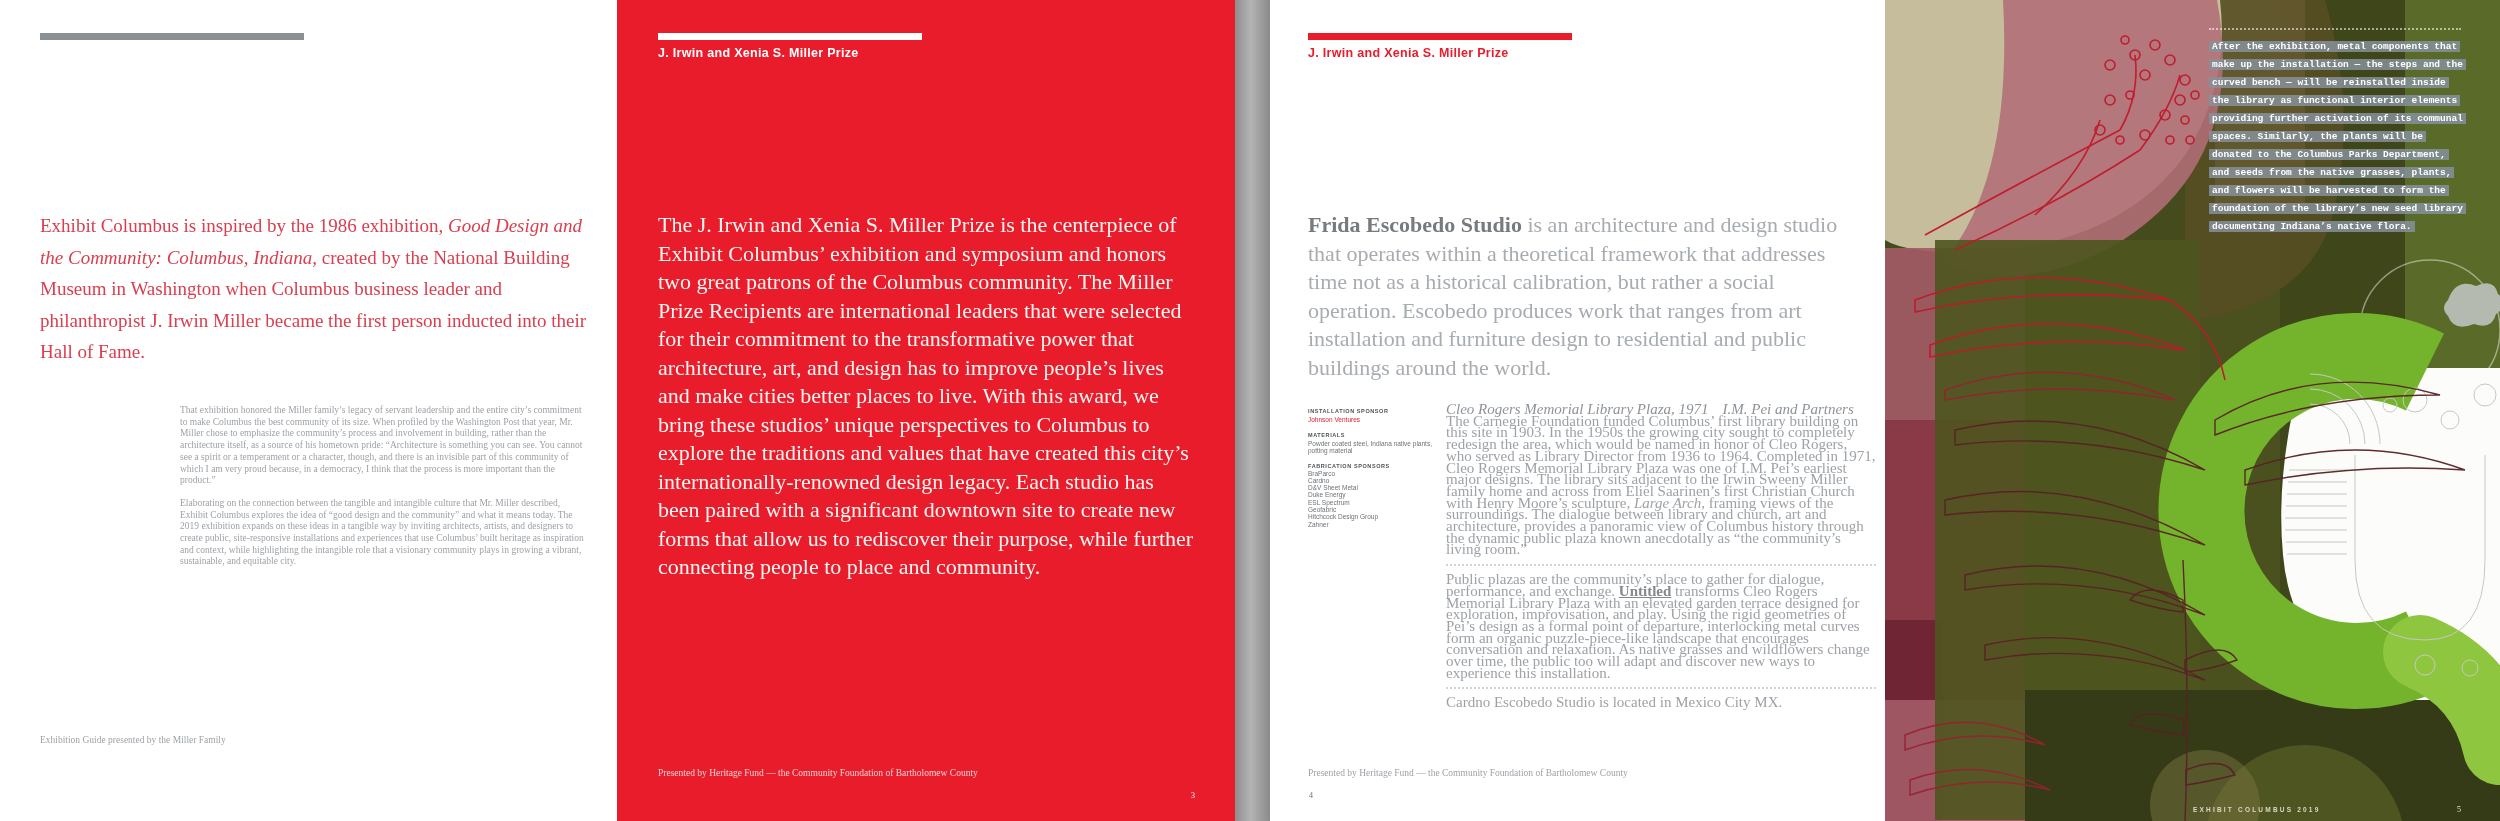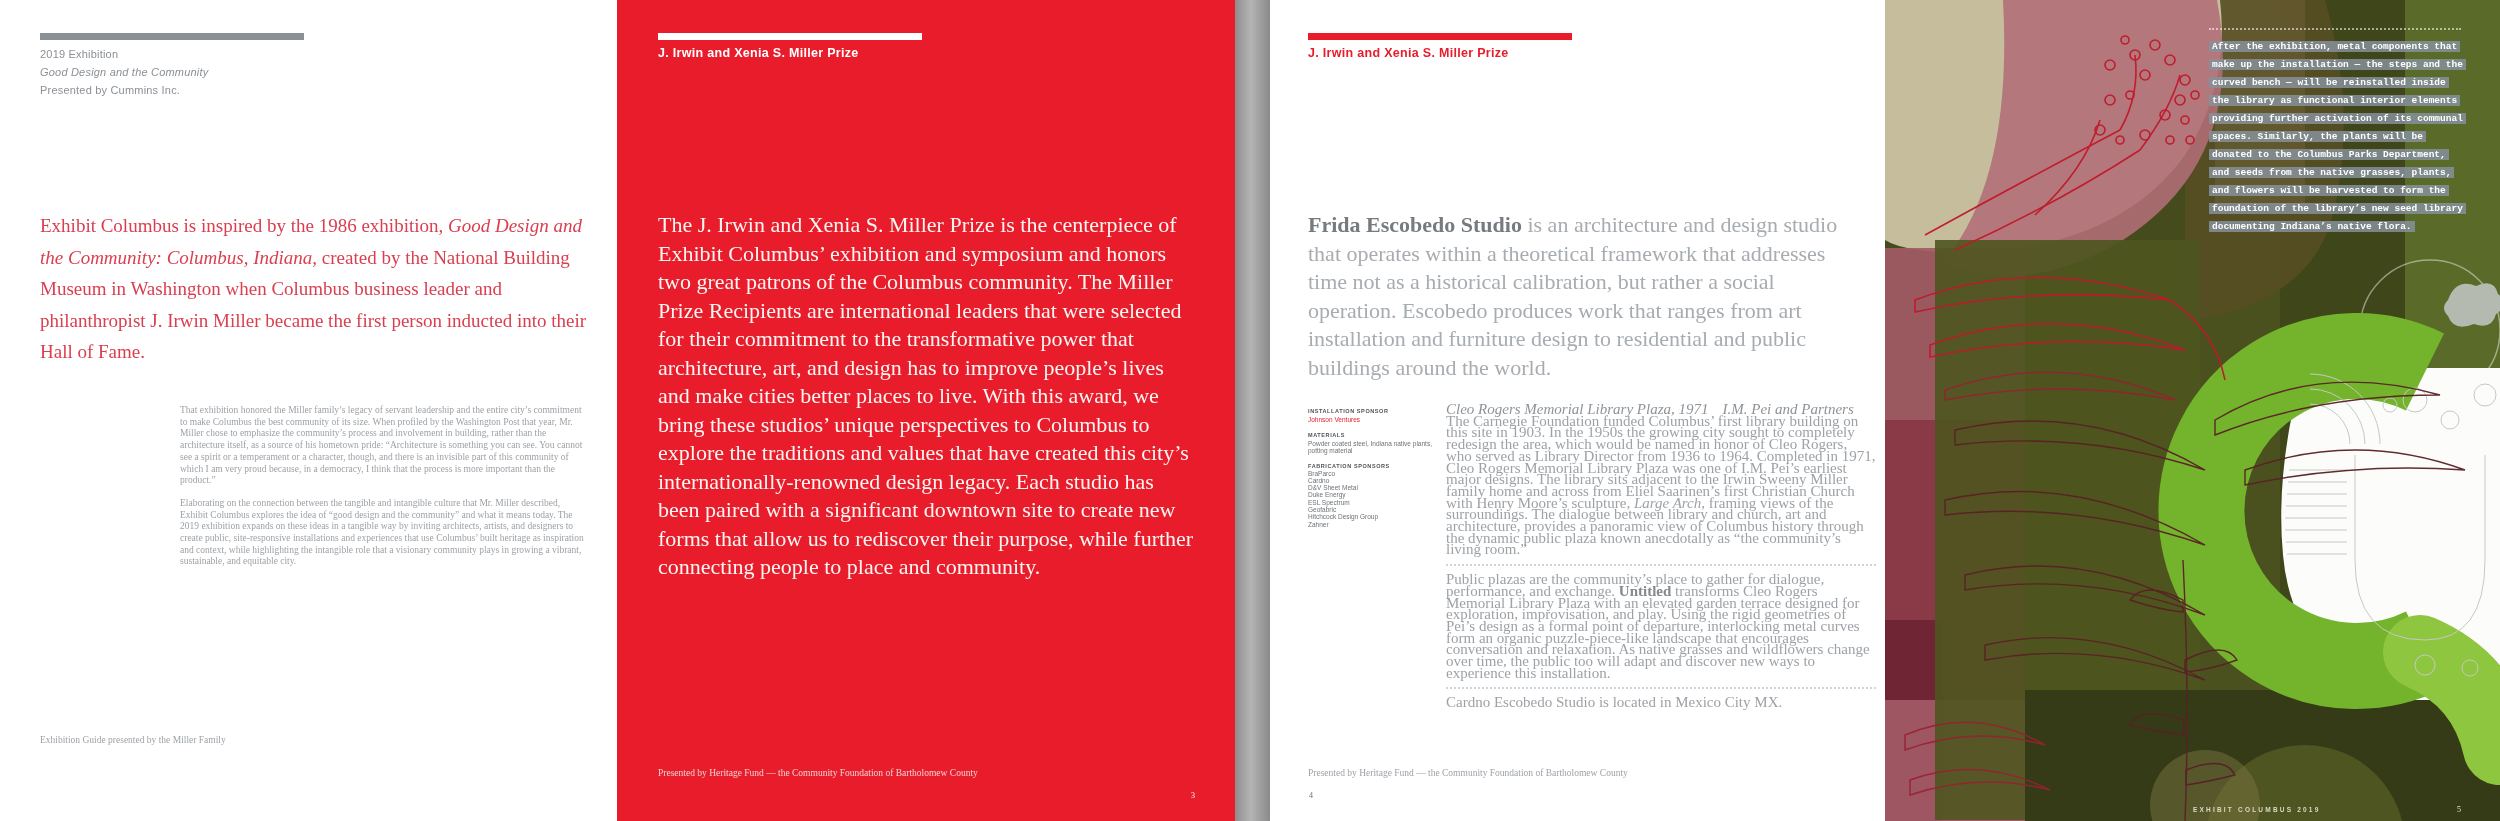--- a/index.html
+++ b/index.html
@@ -45,45 +45,40 @@
   .slabel:first-child{margin-top:0;}
   .sval{font-family:"Liberation Sans",sans-serif;font-size:6.5px;line-height:7.5px;
         color:#6e7276;margin-top:1px;}
   .sval.redtxt{color:#e81c2b;}
   .slist div{font-family:"Liberation Sans",sans-serif;font-size:6.5px;line-height:7.3px;color:#6e7276;}
   .maincol{width:430px;font-size:15px;line-height:11.7px;color:#9da2a7;}
   .caption{font-style:italic;color:#8e9398;margin:0 0 9px 0;}
   .caption .arch{margin-left:14px;}
   .maincol p{margin:0;}
   .dotrule{border-top:2px dotted #d0d3d5;height:0;margin:8px 0;}
-  .b-untitled{font-weight:700;color:#84898e;}
+  .b-untitled{font-weight:700;color:#84898e;text-decoration:underline;}
 
   
   .page4{left:1885px;width:615px;background:#454b1c;}
   .page4 svg{position:absolute;left:0;top:0;}
   .hlblock{left:324px;top:28px;width:258px;font-family:Liberation Mono, monospace;}
   .dotline{border-top:2px dotted rgba(255,255,255,.55);width:252px;margin-bottom:6px;}
   .hlblock p{margin:0;}
   .hl{background:rgba(134,144,155,.85);color:#fff;font-weight:700;font-size:9.5px;
       line-height:12.3px;padding:0 3px;box-decoration-break:clone;-webkit-box-decoration-break:clone;}
   .brandline{font-weight:700;font-size:6.5px;letter-spacing:2.2px;color:#d9d9c6;}
   .folio4{color:#e3ecc4;font-size:8px;}
 </style>
 </head>
 <body>
 
 <div class="stage">
 
   <section class="page page1">
     <div class="abs rule gray" style="left:40px;top:33px;width:264px;"></div>
-    <div class="abs kicker sans" style="left:40px;top:45px;">
-      <div>2019 Exhibition</div>
-      <div class="it">Good Design and the Community</div>
-      <div>Presented by Cummins Inc.</div>
-    </div>
     <p class="abs headline" style="left:40px;top:210px;width:558px;"><span>Exhibit Columbus is inspired by the 1986 exhibition, </span><span class="it">Good Design and the Community: Columbus, Indiana</span><span>, created by the National Building Museum in Washington when Columbus business leader and philanthropist J. Irwin Miller became the first person inducted into their Hall of Fame.</span></p>
     <div class="abs smallbody" style="left:176px;top:405px;width:410px;">
       <p>That exhibition honored the Miller family’s legacy of servant leadership and the entire city’s commitment to make Columbus the best community of its size. When profiled by the Washington Post that year, Mr. Miller chose to emphasize the community’s process and involvement in building, rather than the architecture itself, as a source of his hometown pride: “Architecture is something you can see. You cannot see a spirit or a temperament or a character, though, and there is an invisible part of this community of which I am very proud because, in a democracy, I think that the process is more important than the product.”</p>
       <p>Elaborating on the connection between the tangible and intangible culture that Mr. Miller described, Exhibit Columbus explores the idea of “good design and the community” and what it means today. The 2019 exhibition expands on these ideas in a tangible way by inviting architects, artists, and designers to create public, site-responsive installations and experiences that use Columbus’ built heritage as inspiration and context, while highlighting the intangible role that a visionary community plays in growing a vibrant, sustainable, and equitable city.</p>
     </div>
     <div class="abs pfoot" style="left:40px;top:735px;">Exhibition Guide presented by the Miller Family</div>
   </section>
 
   <section class="page page2">
     <div class="abs rule white" style="left:41px;top:33px;width:264px;"></div>

